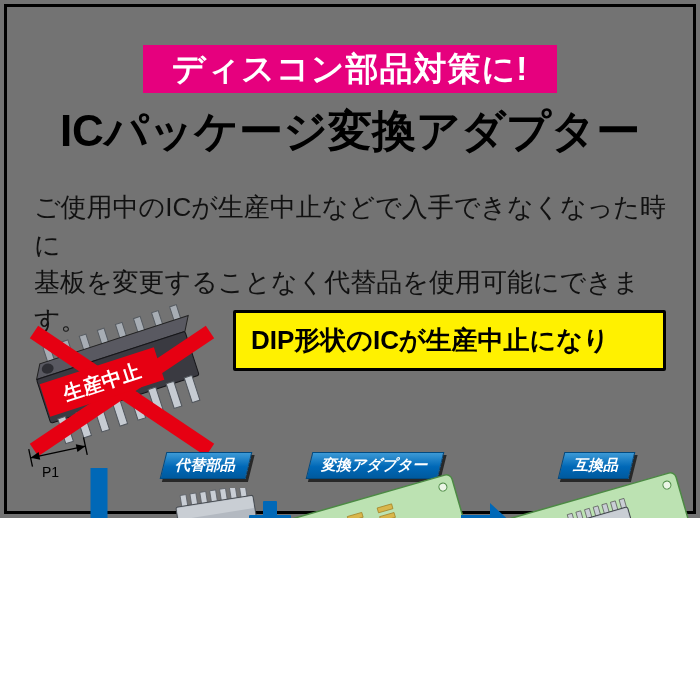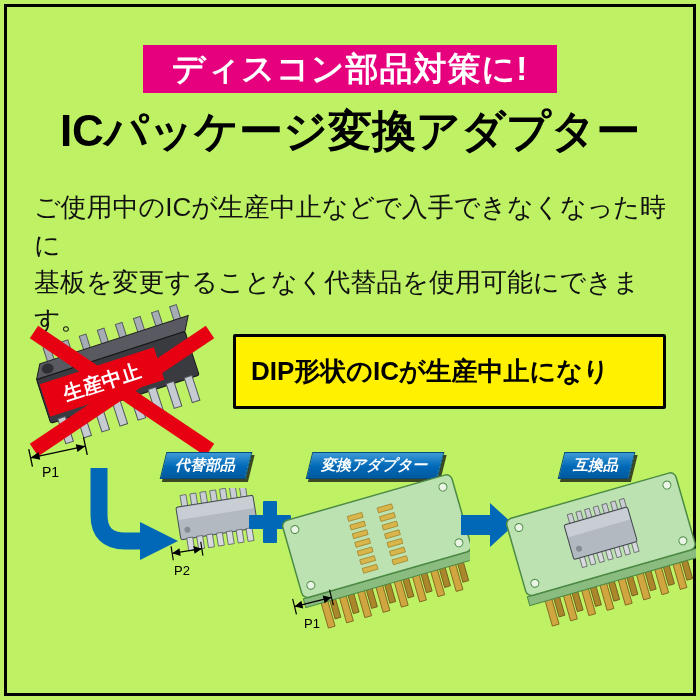--- a/index.html
+++ b/index.html
@@ -1,17 +1,17 @@
 <!DOCTYPE html>
 <html><head>
 <meta charset="utf-8">
 <style>
   html,body { margin:0; padding:0; background:#fff; }
   .page {
-    position:relative; width:700px; height:700px; background:#bef264;
+    position:relative; width:700px; height:518px; background:#737373;
     font-family:"Liberation Sans","DejaVu Sans",sans-serif; overflow:hidden;
   }
   .frame {
     position:absolute; inset:4px; border:3px solid #000; pointer-events:none;
   }
   .abs { position:absolute; }
   .top-banner {
     position:absolute; left:143px; top:45px; width:414px; height:48px;
     background:#e6007e; display:flex; align-items:center; justify-content:center;
   }
@@ -22,21 +22,21 @@
     position:absolute; left:0; right:0; top:102px; margin:0;
     text-align:center; font-size:44px; font-weight:700; color:#000; letter-spacing:0;
   }
   .desc {
     position:absolute; left:25px; right:18px; top:180px; margin:9px;
     font-size:26px; line-height:1.45; font-weight:500; color:#111;
   }
   .callout {
     position:absolute; left:233px; top:310px; width:433px; box-sizing:border-box;
     background:#fff100; border:3px solid #000; border-radius:2px;
-    padding:16px 15px; font-size:26px; line-height:1.42; font-weight:600; color:#000;margin-top:24px;
+    padding:9px 15px; font-size:26px; line-height:1.42; font-weight:600; color:#000;
   }
   .flag {
     position:absolute; background:linear-gradient(180deg,#3d9ad6 0%,#0068b7 55%,#005a9e 100%);
     border:1px solid #024a80; transform:skewX(-14deg);
     padding:3px 12px; box-shadow:3px 3px 0 rgba(15,15,15,0.75);
   }
   .flag span { color:#fff; font-weight:bold; font-size:15px; display:block; white-space:nowrap; }
   svg text { font-family:"Liberation Sans","DejaVu Sans",sans-serif; }
 </style>
 </head>

